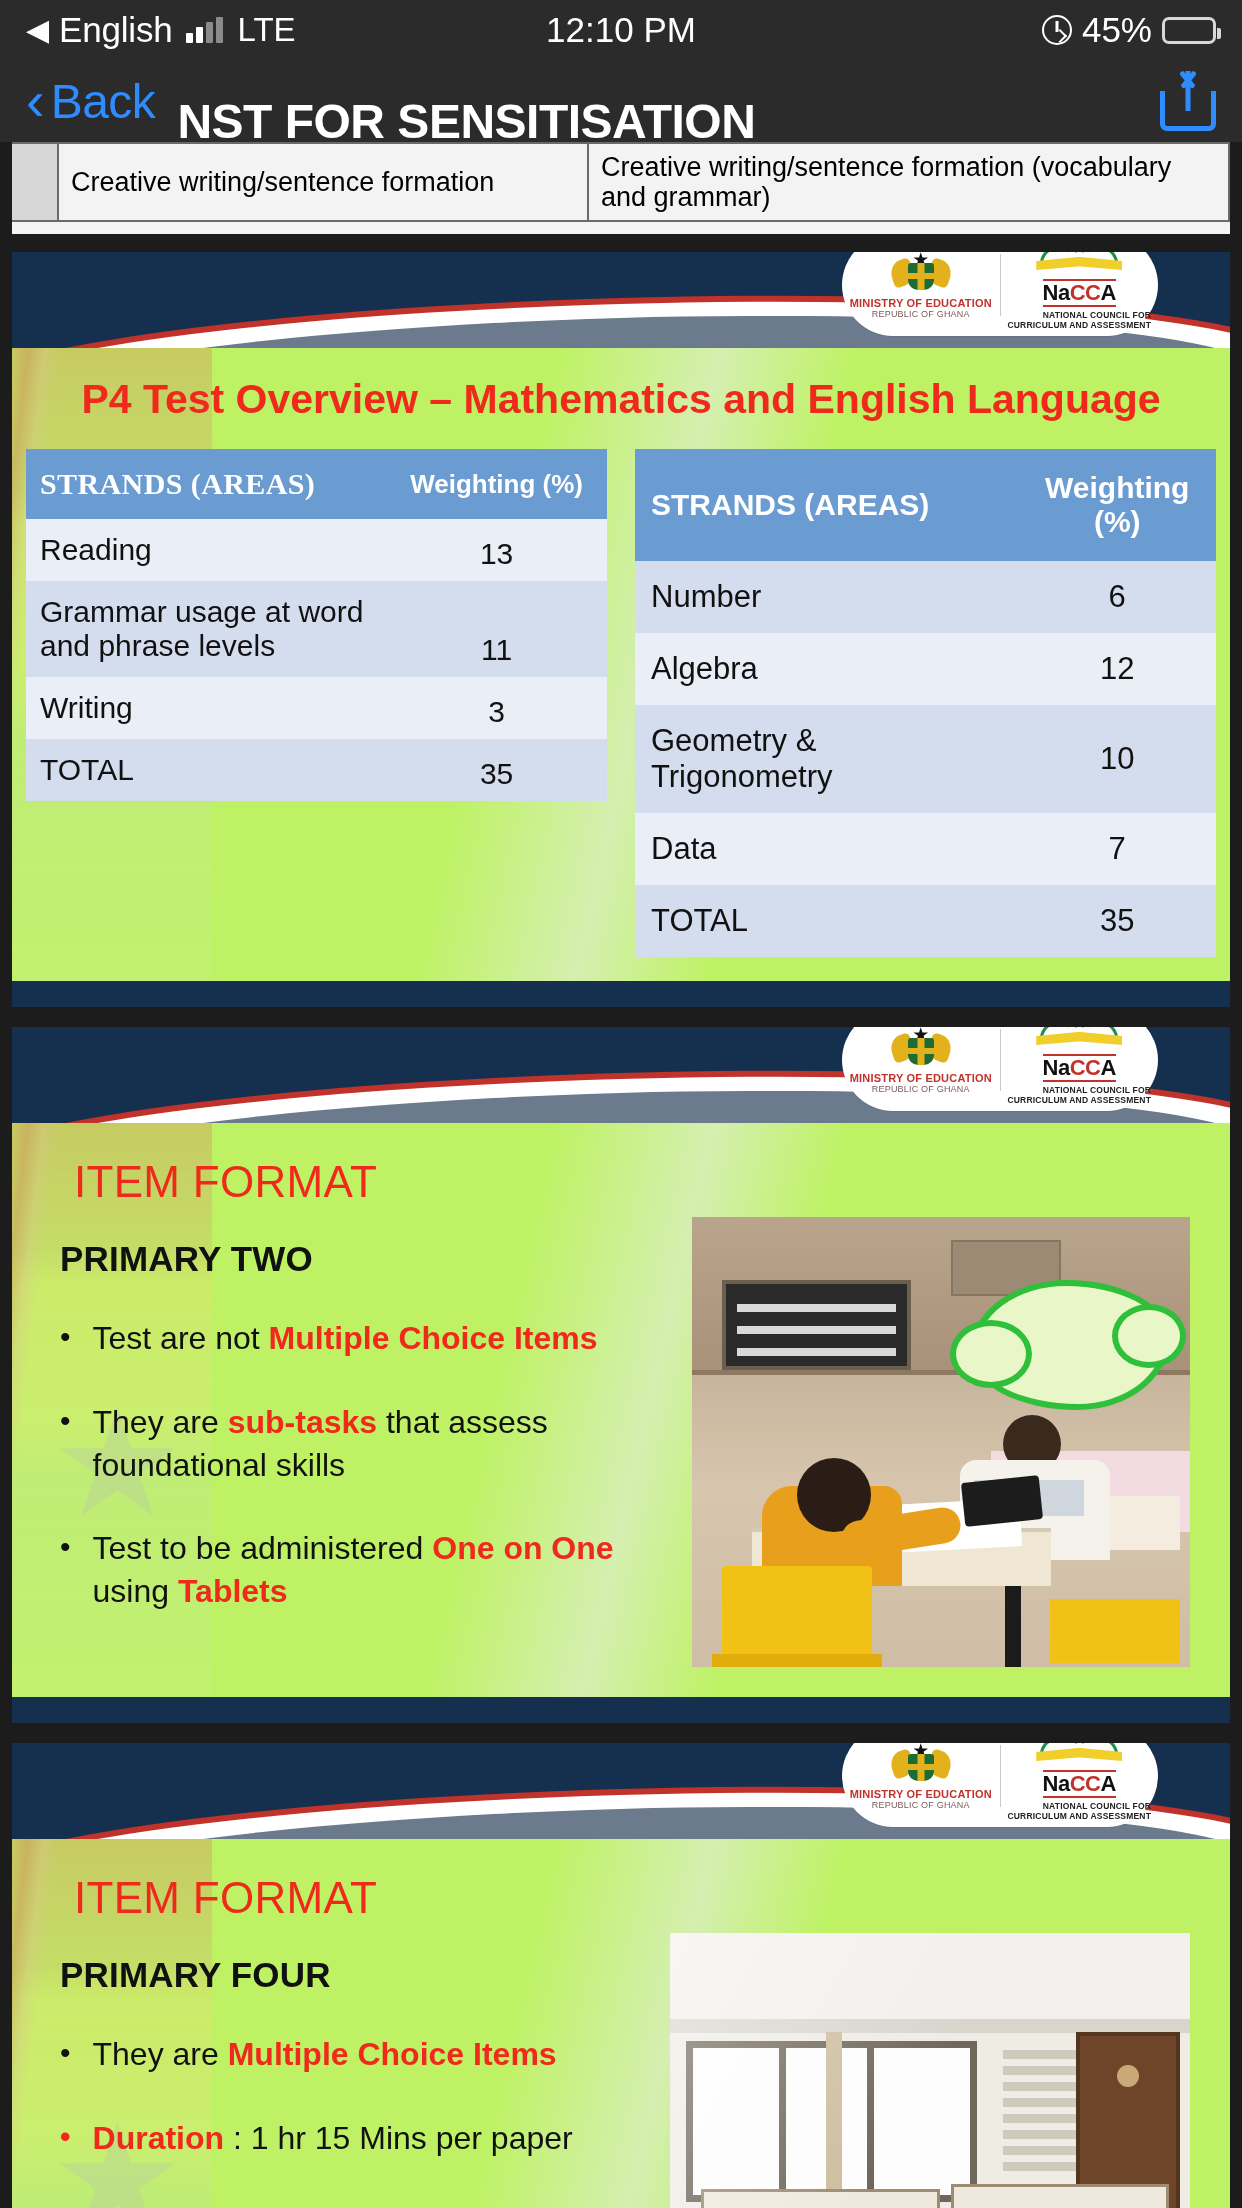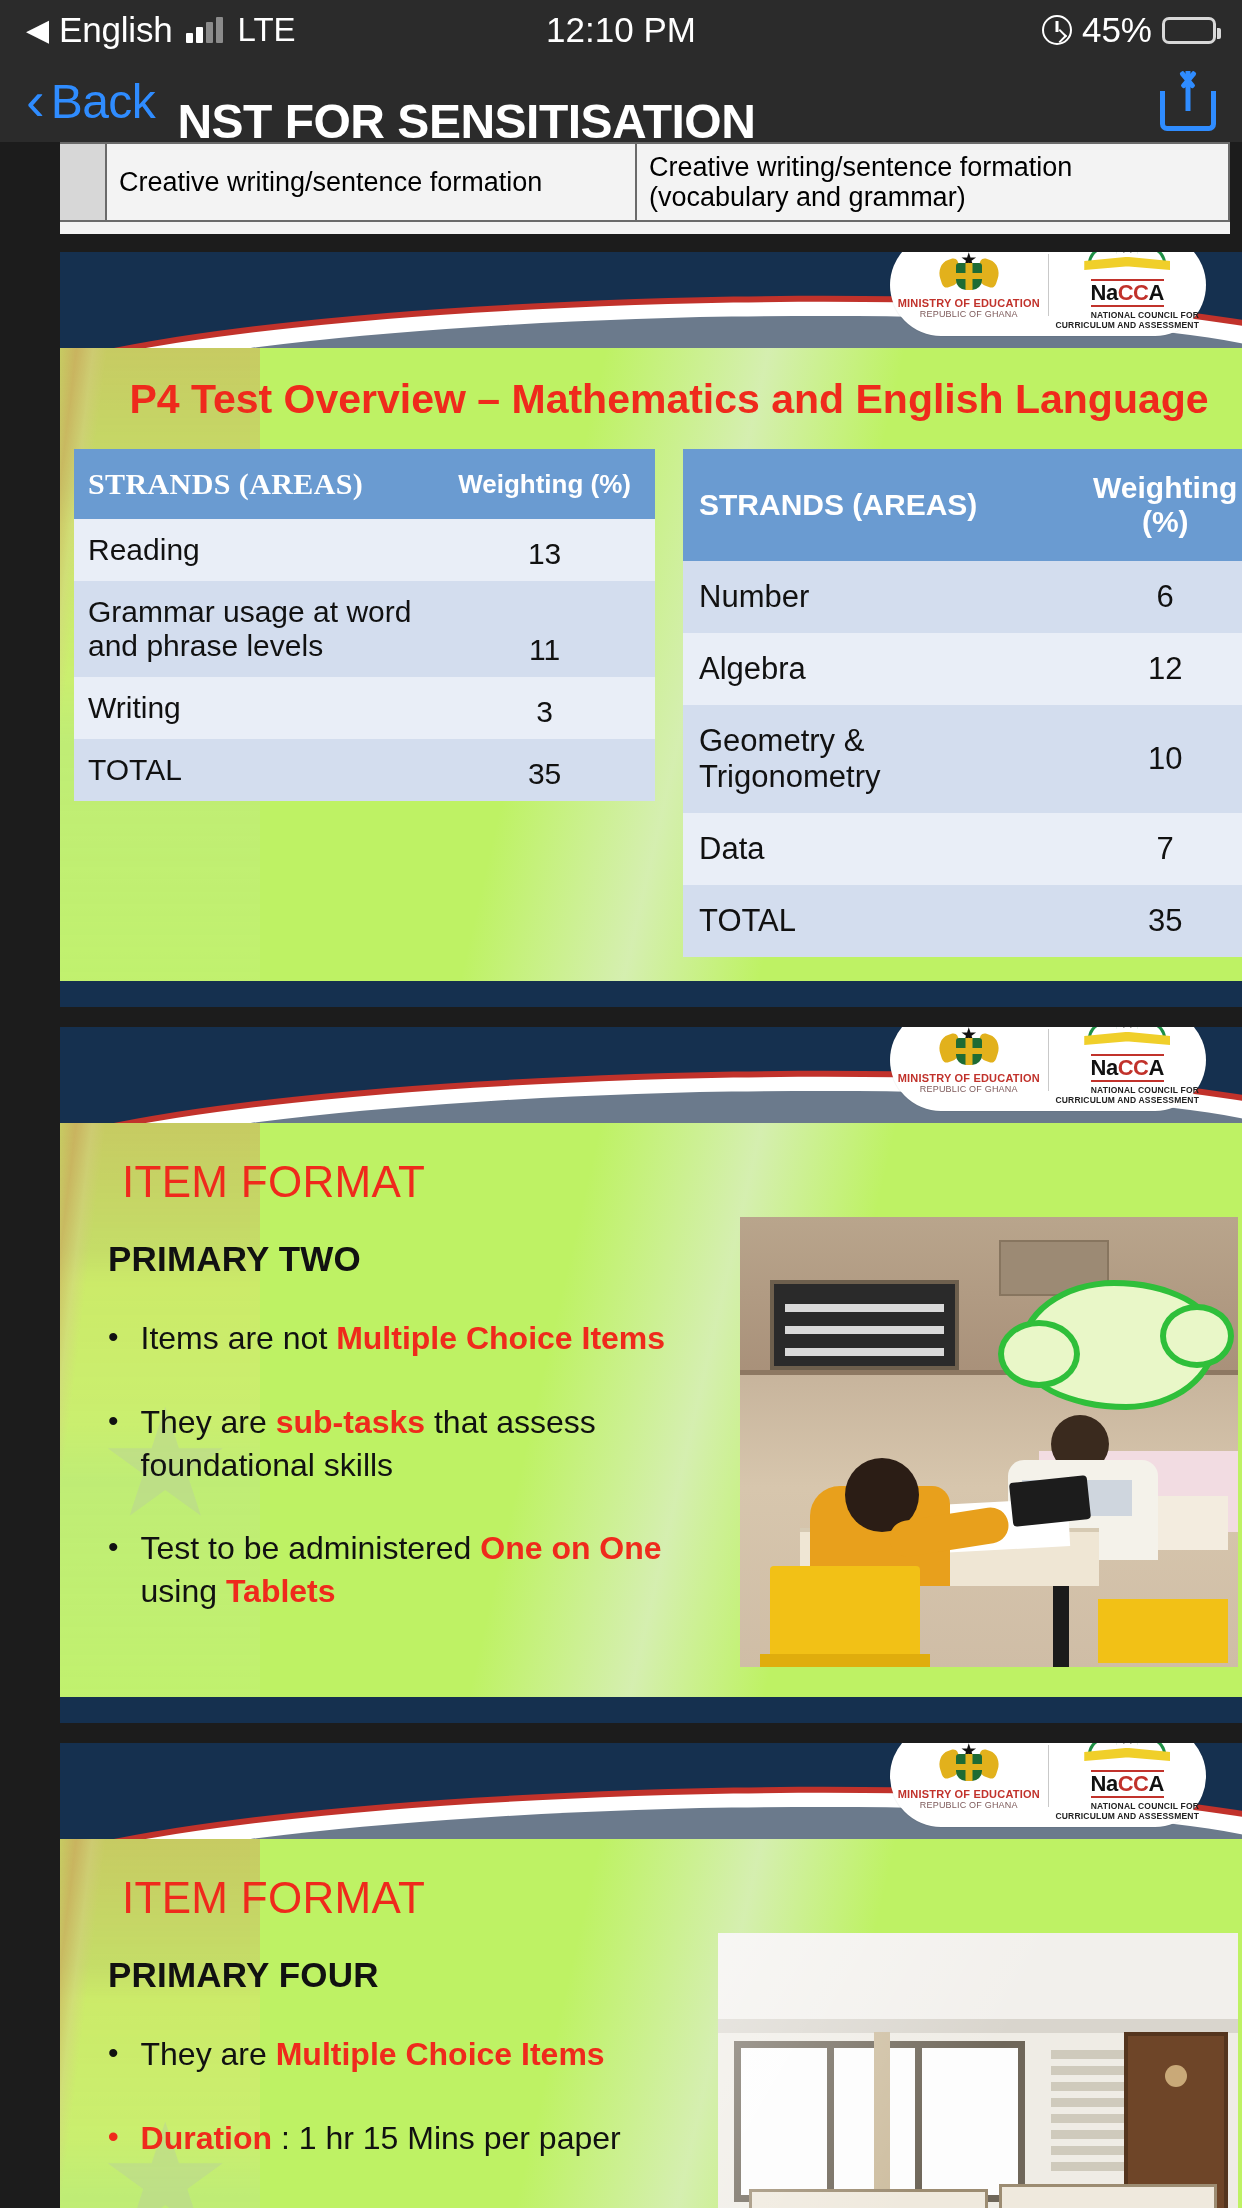--- a/index.html
+++ b/index.html
@@ -42,21 +42,21 @@
   .nav-back-label{font-size:48px;letter-spacing:-0.5px;}
   .nav-title{font-size:48px;font-weight:700;margin-left:22px;letter-spacing:-0.5px;white-space:nowrap;margin-top:40px;}
   .share-btn{margin-left:auto;width:56px;height:60px;position:relative;}
   .share-btn .box{position:absolute;bottom:0;left:0;width:56px;height:40px;border:5px solid #2f8cff;border-top:none;border-radius:0 0 7px 7px;}
   .share-btn .arr{position:absolute;top:0;left:50%;transform:translateX(-50%);width:5px;height:40px;background:#2f8cff;}
   .share-btn .arr:before,.share-btn .arr:after{content:"";position:absolute;top:1px;width:5px;height:20px;background:#2f8cff;border-radius:2px;}
   .share-btn .arr:before{left:-7px;transform:rotate(-40deg);transform-origin:top;}
   .share-btn .arr:after{left:7px;transform:rotate(40deg);transform-origin:top;}
 
   
-  .content{background:#1c1c1c;width:1242px;height:2066px;position:relative;padding-left:48px;}
+  .content{background:#1c1c1c;width:1242px;height:2066px;position:relative;}
 
   
   .frag{background:#1c1c1c;padding:0 12px;}
   .frag-table{width:100%;border-collapse:collapse;background:#f2f2f2;}
   .frag-table td{border:2px solid #6a6a6a;font-family:"Liberation Sans",sans-serif;font-size:27px;color:#000;padding:8px 12px;vertical-align:middle;line-height:1.12;background:#f3f3f3;}
   .frag-gutter{width:46px;background:#d7d7d7 !important;border-left:none !important;}
   .frag-c1{width:530px;}
   .frag-strip{height:12px;background:#f3f3f3;}
 
   .gap{height:18px;background:#1c1c1c;}
@@ -394,21 +394,21 @@
         </div>
       <div class="sheen"></div>
 
       <div class="if-title">ITEM FORMAT</div>
       <div class="if-grid">
         <div class="if-left">
           <div class="if-sub">PRIMARY TWO</div>
           <ul class="blist">
             <li>
                 <span class="dot">•</span>
-                <span class="txt"><span>Items are not </span><span class="red">Multiple Choice Items</span></span>
+                <span class="txt"><span>Test are not </span><span class="red">Multiple Choice Items</span></span>
               </li>
             <li>
                 <span class="dot">•</span>
                 <span class="txt"><span>They are </span><span class="red">sub-tasks</span><span> that assess foundational skills</span></span>
               </li>
             <li>
                 <span class="dot">•</span>
                 <span class="txt"><span>Test to be administered </span><span class="red">One on One</span><span> using </span><span class="red">Tablets</span></span>
               </li>
           </ul>

